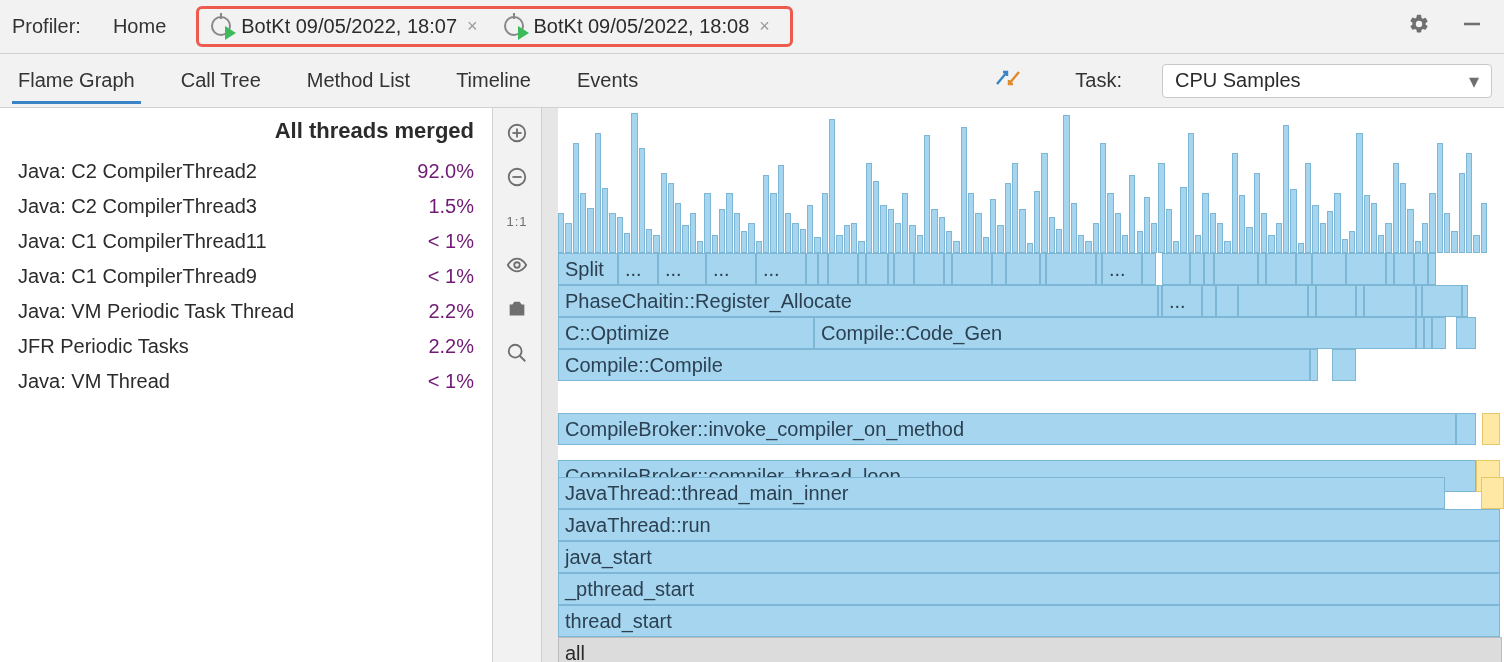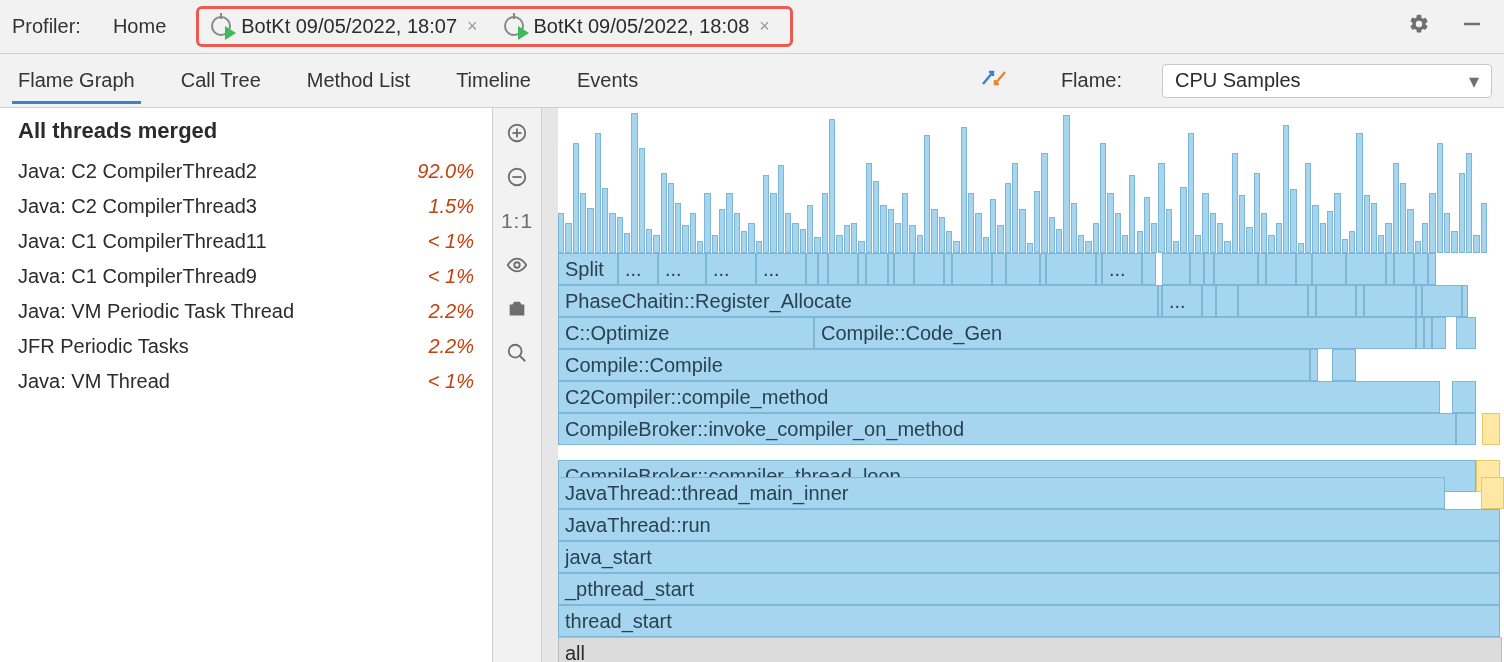--- a/index.html
+++ b/index.html
@@ -94,49 +94,50 @@
 
   
   .threads {
     width: 492px;
     padding: 10px 18px 0 18px;
   }
   .threads .title {
     font-weight: 700;
     font-size: 22px;
     margin-bottom: 10px;
+    text-align: right;
   }
   .thread-row {
     display: flex;
     justify-content: space-between;
     padding: 6px 0;
     cursor: pointer;
   }
-  .thread-row .pct { color: #c2410c; font-style: italic; }
+  .thread-row .pct { color: #701a75; }
 
   
   .tools {
     width: 50px;
     background: #f2f2f2;
     border-left: 1px solid #d0d0d0;
     border-right: 1px solid #d0d0d0;
     display: flex;
     flex-direction: column;
     align-items: center;
     padding-top: 8px;
     gap: 10px;
   }
   .tools .tool-btn {
     width: 34px; height: 34px;
     display: flex; align-items: center; justify-content: center;
     color: #6f6f6f;
     cursor: pointer;
     font-size: 20px;
   }
-  .tools .tool-btn.ratio { font-size: 21px; font-weight: 500; letter-spacing: 1px;}
+  .tools .tool-btn.ratio { font-size: 13px; font-weight: 500; letter-spacing: 1px;}
   .tools .tool-btn svg * { stroke: #6f6f6f; fill: none; stroke-width: 2; }
   .tools .tool-btn.filled svg * { fill: #6f6f6f; stroke: none; }
 
   
   .flame-wrap {
     flex: 1;
     position: relative;
     background: #fff;
     overflow: hidden;
   }
@@ -257,21 +258,21 @@
 
   <span class="spacer"></span>
   <span class="diff-icon">
     <svg class="diff-svg" width="30" height="24" viewBox="0 0 30 24">
       <path d="M4 18 L14 6"></path>
       <path d="M10 6 L14 6 L14 10"></path>
       <path class="a2" d="M26 6 L16 18"></path>
       <path class="a2" d="M20 18 L16 18 L16 14"></path>
     </svg>
   </span>
-  <span class="show-label">Flame:</span>
+  <span class="show-label">Task:</span>
   <div class="show-select">
     <span>CPU Samples</span>
     <span class="chev">▾</span>
   </div>
 </div>
 
 <div class="main">
 
   <div class="threads">
     <div class="title">All threads merged</div>
@@ -539,25 +540,20 @@
         <span class="frame narrow" style="width:20px"></span>
       </div>
 
       <div class="flame-row" style="top:241px; width:100%;">
         <span class="frame" style="width:752px">Compile::Compile</span>
         <span class="frame narrow" style="width:8px"></span>
         <span style="width:14px"></span>
         <span class="frame narrow" style="width:24px"></span>
       </div>
 
-      <div class="flame-row" style="top:273px; width:100%;">
-        <span class="frame" style="width:882px">C2Compiler::compile_method</span>
-        <span style="width:12px"></span>
-        <span class="frame narrow" style="width:24px"></span>
-      </div>
 
       <div class="flame-row" style="top:305px; width:100%;">
         <span class="frame" style="width:898px">CompileBroker::invoke_compiler_on_method</span>
         <span class="frame narrow" style="width:20px"></span>
         <span style="width:6px"></span>
         <span class="frame yellow narrow" style="width:18px"></span>
       </div>
 
       <div class="flame-row" style="top:352px; width:100%;">
         <span class="frame" style="width:918px">CompileBroker::compiler_thread_loop</span>

